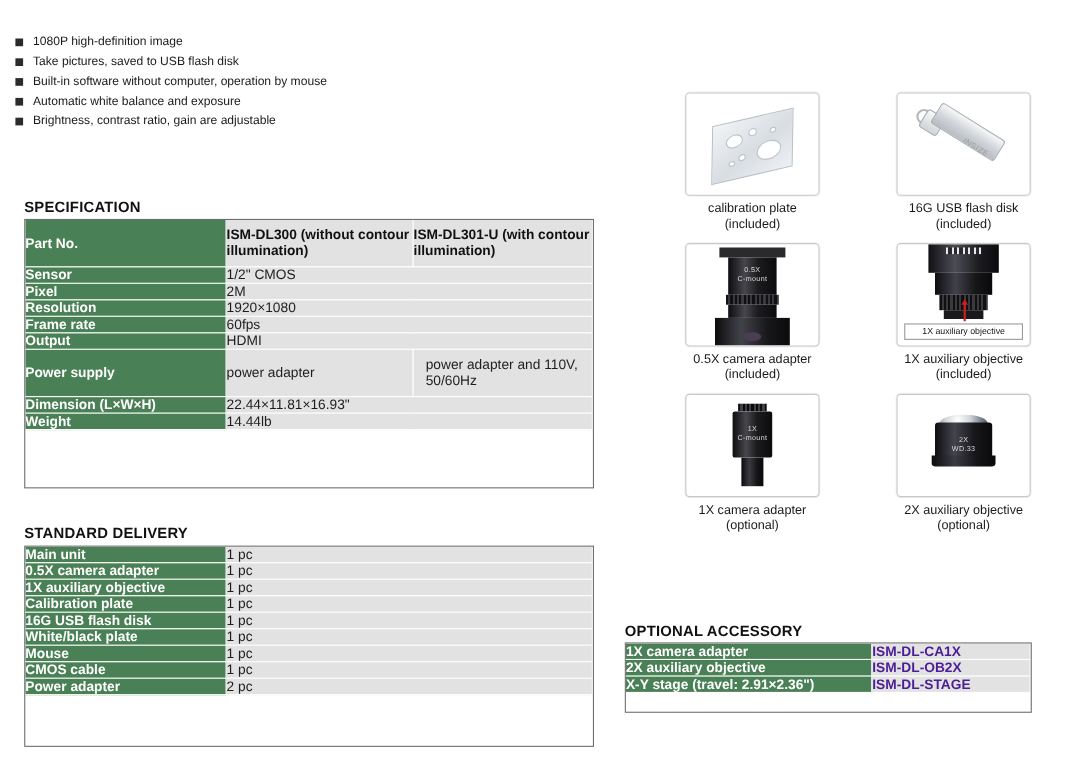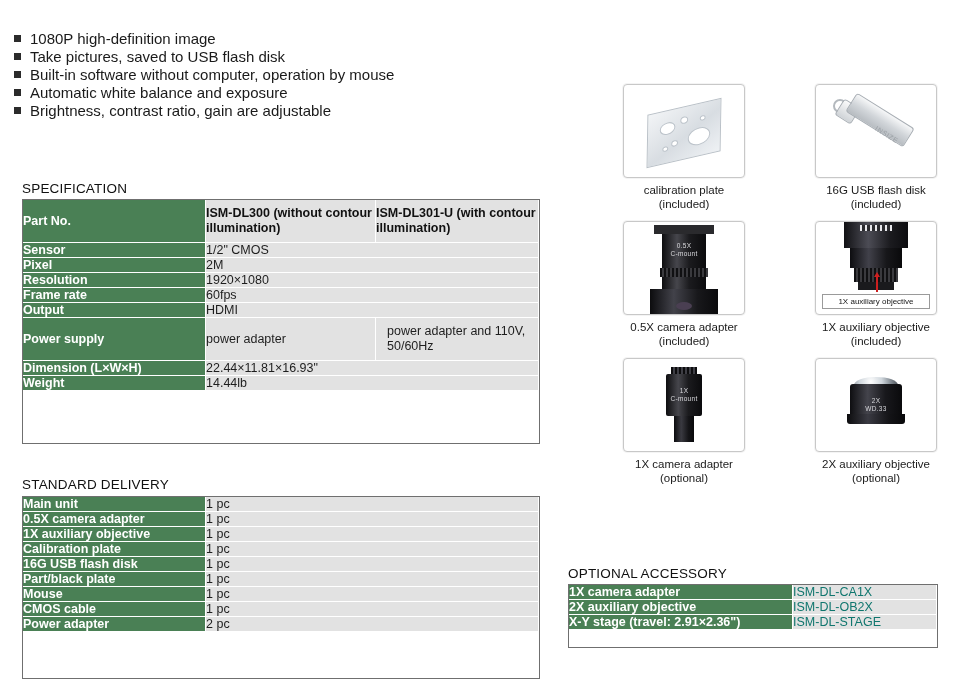--- a/index.html
+++ b/index.html
@@ -31,28 +31,28 @@
   }
   .bullet-glyph {
     width: 7px;
     height: 7px;
     background: #2b2b2b;
     margin-top: 5px;
     margin-right: 9px;
     flex: 0 0 auto;
   }
   .feature-text {
-    font-size: 15px;
+    font-size: 11px;
     color: #1a1a1a;
   }
 
   
   .section-title {
     font-size: 13.5px;
-    font-weight: normal;
+    font-weight: bold;
     letter-spacing: .2px;
     color: #111111;
     text-align: center;
   }
   #spec-title { position: absolute; left: 22px; top: 181px; }
   #delivery-title { position: absolute; left: 22px; top: 477px; }
   #optional-title { position: absolute; left: 568px; top: 566px; }
 
   
   table.sheet {
@@ -75,22 +75,22 @@
     border-right: 1px solid #ffffff;
   }
   .val {
     background: #e2e2e2;
     color: #1e1e1e;
     font-size: 12.5px;
     padding: 3px 0 3px 9px;
   }
   .val-bold {
     background: #e2e2e2;
-    color: #0f766e;
-    font-weight: normal;
+    color: #4c1d95;
+    font-weight: bold;
     font-size: 12.5px;
     padding: 3px 0 3px 11px;
   }
   .hdr {
     background: #e2e2e2;
     color: #111111;
     font-weight: bold;
     font-size: 12.5px;
     line-height: 15px;
     padding: 6px 6px 6px 11px;
@@ -365,21 +365,21 @@
     </tr>
     <tr>
       <td class="lbl">Calibration plate</td>
       <td class="val">1 pc</td>
     </tr>
     <tr>
       <td class="lbl">16G USB flash disk</td>
       <td class="val">1 pc</td>
     </tr>
     <tr>
-      <td class="lbl">Part/black plate</td>
+      <td class="lbl">White/black plate</td>
       <td class="val">1 pc</td>
     </tr>
     <tr>
       <td class="lbl">Mouse</td>
       <td class="val">1 pc</td>
     </tr>
     <tr>
       <td class="lbl">CMOS cable</td>
       <td class="val">1 pc</td>
     </tr>

